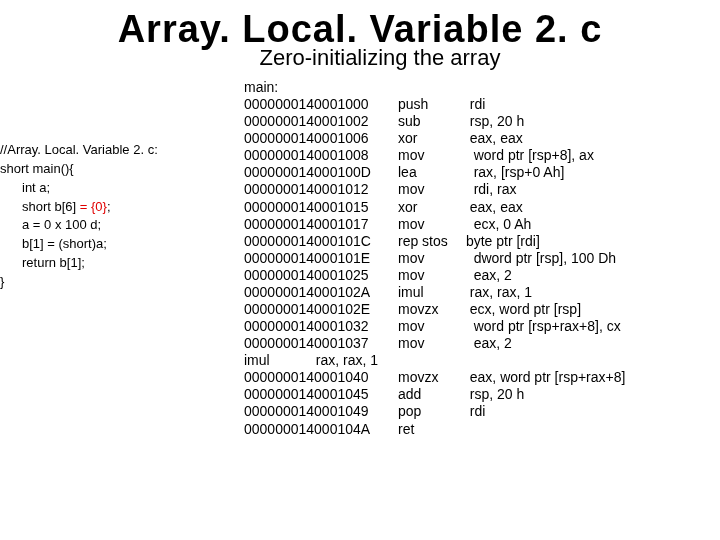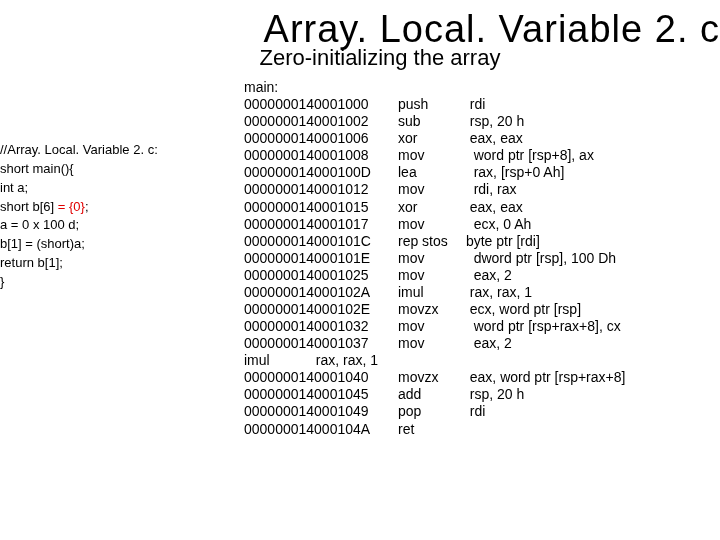--- a/index.html
+++ b/index.html
@@ -6,22 +6,22 @@
       margin: 0;
       padding: 0;
       font-family: Arial, sans-serif;
       background: #fff;
       width: 720px;
       height: 540px;
       overflow: hidden;
     }
     .title {
       font-size: 38px;
-      font-weight: normal;
-      text-align: right;
+      font-weight: bold;
+      text-align: center;
       margin-top: 8px;
       margin-bottom: -6px;
       letter-spacing: 1px;
     }
     .subtitle {
       font-size: 22px;
       text-align: center;
       margin-bottom: 8px;
       padding-left: 40px;
     }
@@ -32,21 +32,21 @@
     }
     .source-col {
       width: 210px;
       padding-top: 62px;
       font-size: 13px;
       line-height: 1.45;
     }
     .source-line {
       white-space: pre;
     }
-    .indent1 { }
+    .indent1 { padding-left: 22px; }
     .red { color: #e00000; }
     .asm-col {
       flex: 1;
       padding-left: 34px;
       font-size: 14px;
       line-height: 1.22;
     }
     .asm-row {
       display: flex;
       white-space: pre;

